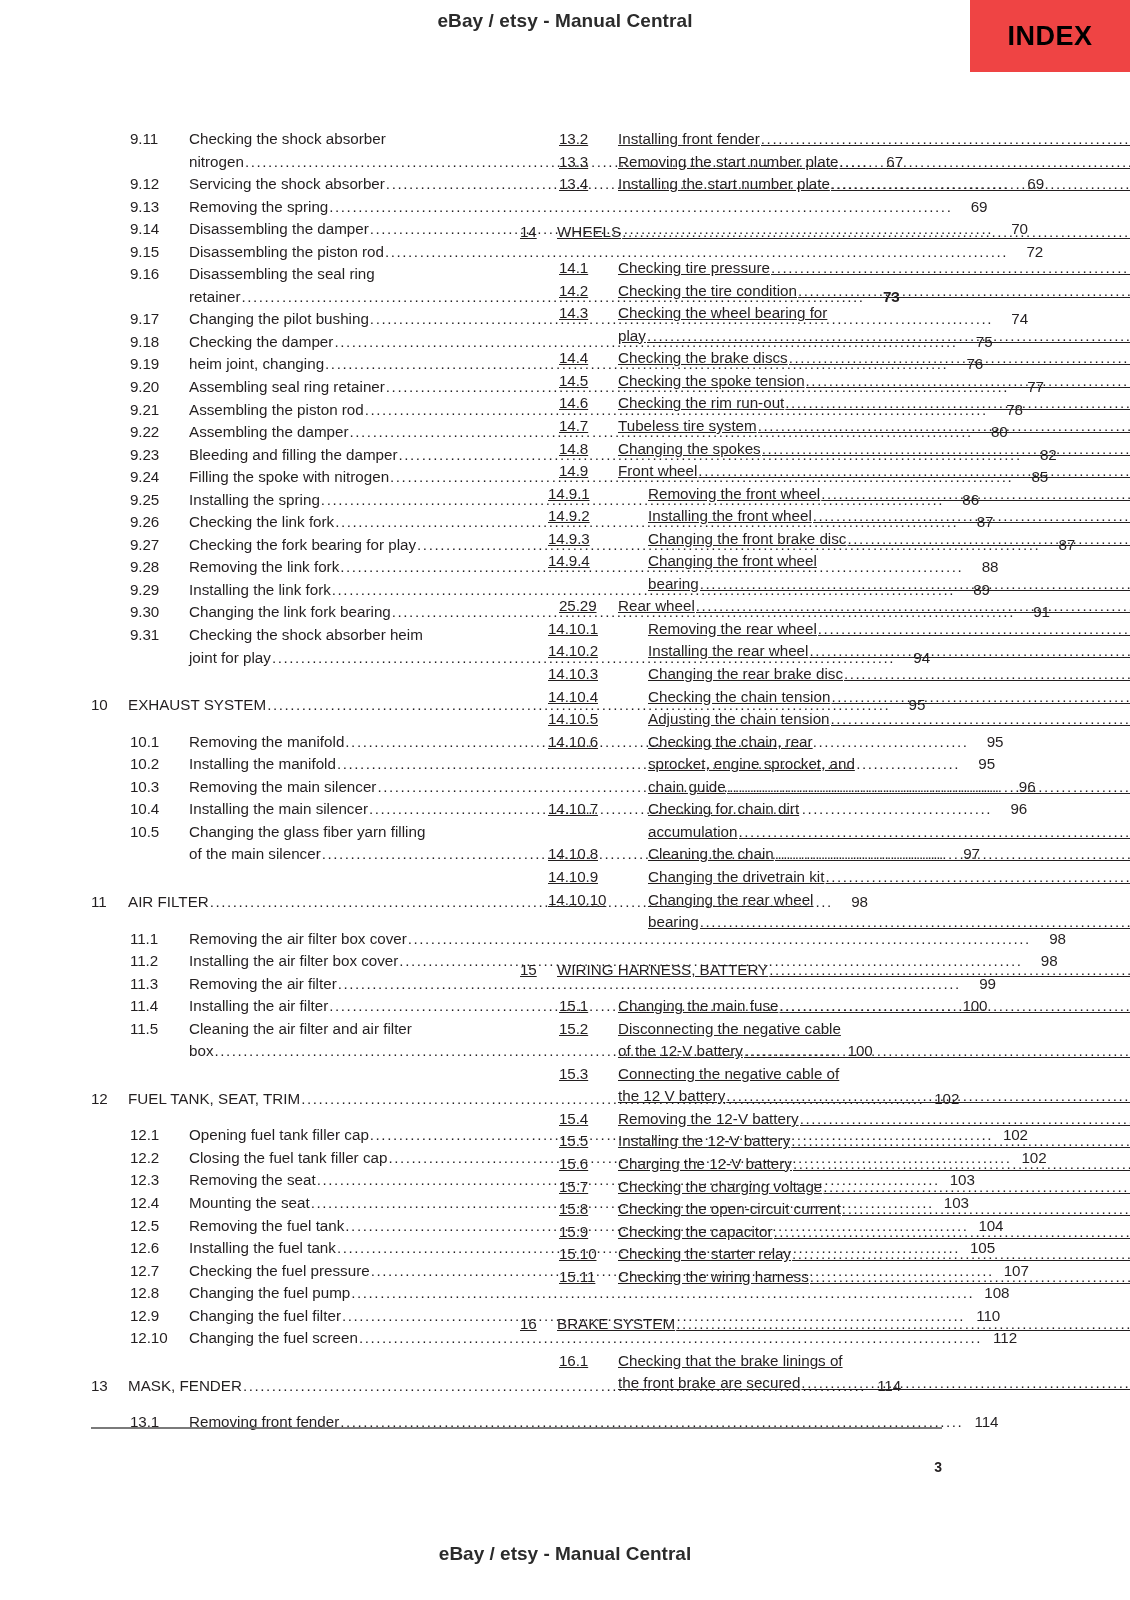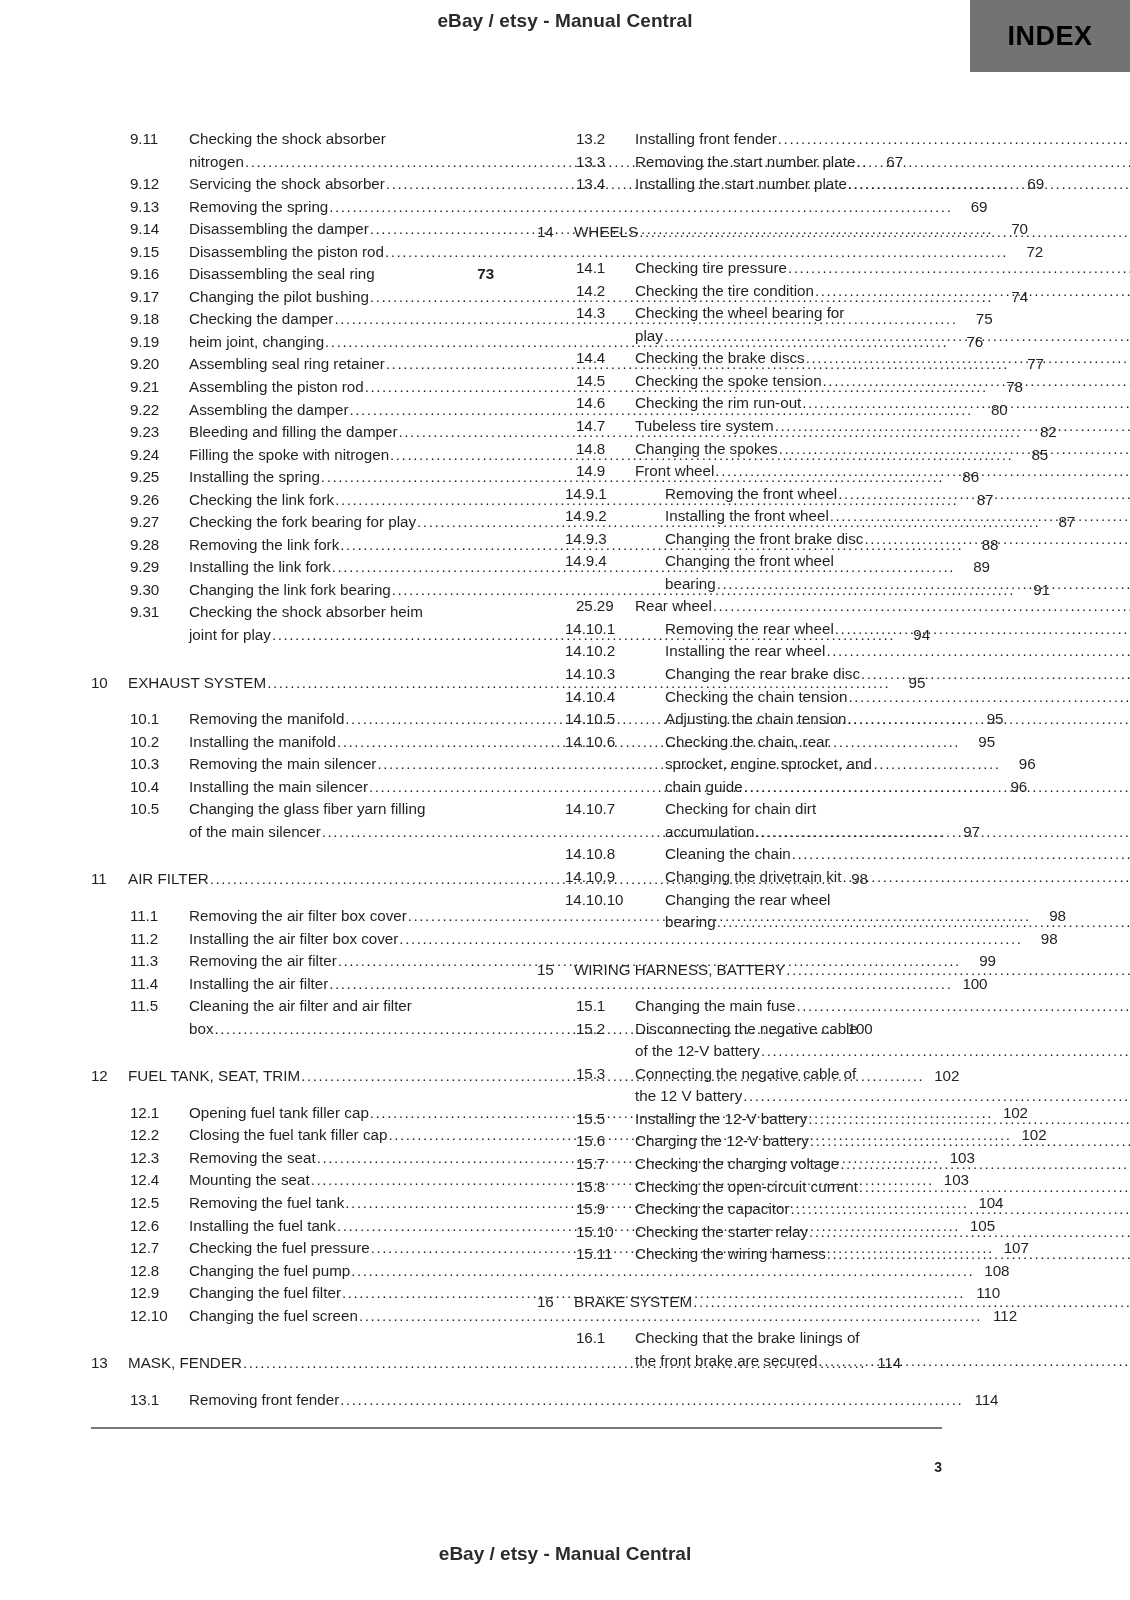--- a/index.html
+++ b/index.html
@@ -27,21 +27,21 @@
     font-weight: 600;
     color: #2b2b2b;
     letter-spacing: 0.1px;
   }
   #index-tab {
     position: absolute;
     top: 0;
     left: 970px;
     width: 160px;
     height: 72px;
-    background: #737373;
+    background: #ef4444;
     display: flex;
     align-items: center;
     justify-content: center;
   }
   #index-tab .tab-label {
     font-size: 27px;
     font-weight: 700;
     color: #000000;
     letter-spacing: 0.5px;
   }
@@ -51,21 +51,21 @@
     position: absolute;
     top: 128px;
     left: 0;
     width: 1130px;
   }
   .toc-col {
     position: absolute;
     top: 0;
   }
   #toc-col-left  { left: 91px;  width: 403px; }
-  #toc-col-right { left: 537px; width: 403px; }
+  #toc-col-right { left: 520px; width: 403px; text-decoration: underline; }
 
   
   .toc-entry {
     display: grid;
     grid-template-columns: var(--numw) 1fr auto;
     column-gap: 0;
     font-size: 15.2px;
     line-height: 22.55px;
     color: #231f20;
     align-items: start;
@@ -234,20 +234,26 @@
               <span class="dots"></span>
             </span>
           </span>
         </span>
         <span class="ent-page">72</span>
       </div>
       <div class="toc-entry lvl-2">
         <span class="ent-num">9.16</span>
         <span class="ent-title">
           <span class="pre-line">Disassembling the seal ring</span>
+          <span class="leader-wrap">
+            <span class="lead-line">
+              <span class="txt">retainer</span>
+              <span class="dots"></span>
+            </span>
+          </span>
         </span>
         <span class="ent-page" style="align-self: end; font-weight: bold;">73</span>
       </div>
       <div class="toc-entry lvl-2">
         <span class="ent-num">9.17</span>
         <span class="ent-title">
           <span class="leader-wrap">
             <span class="lead-line">
               <span class="txt">Changing the pilot bushing</span>
               <span class="dots"></span>
@@ -1077,20 +1083,31 @@
           </span>
         </span>
       </div>
       <div class="toc-entry lvl-2">
         <span class="ent-num">15.3</span>
         <span class="ent-title">
           <span class="pre-line">Connecting the negative cable of</span>
           <span class="leader-wrap">
             <span class="lead-line">
               <span class="txt">the 12 V battery</span>
+              <span class="dots"></span>
+            </span>
+          </span>
+        </span>
+      </div>
+      <div class="toc-entry lvl-2">
+        <span class="ent-num">15.4</span>
+        <span class="ent-title">
+          <span class="leader-wrap">
+            <span class="lead-line">
+              <span class="txt">Removing the 12-V battery</span>
               <span class="dots"></span>
             </span>
           </span>
         </span>
       </div>
       <div class="toc-entry lvl-2">
         <span class="ent-num">15.5</span>
         <span class="ent-title">
           <span class="leader-wrap">
             <span class="lead-line">

